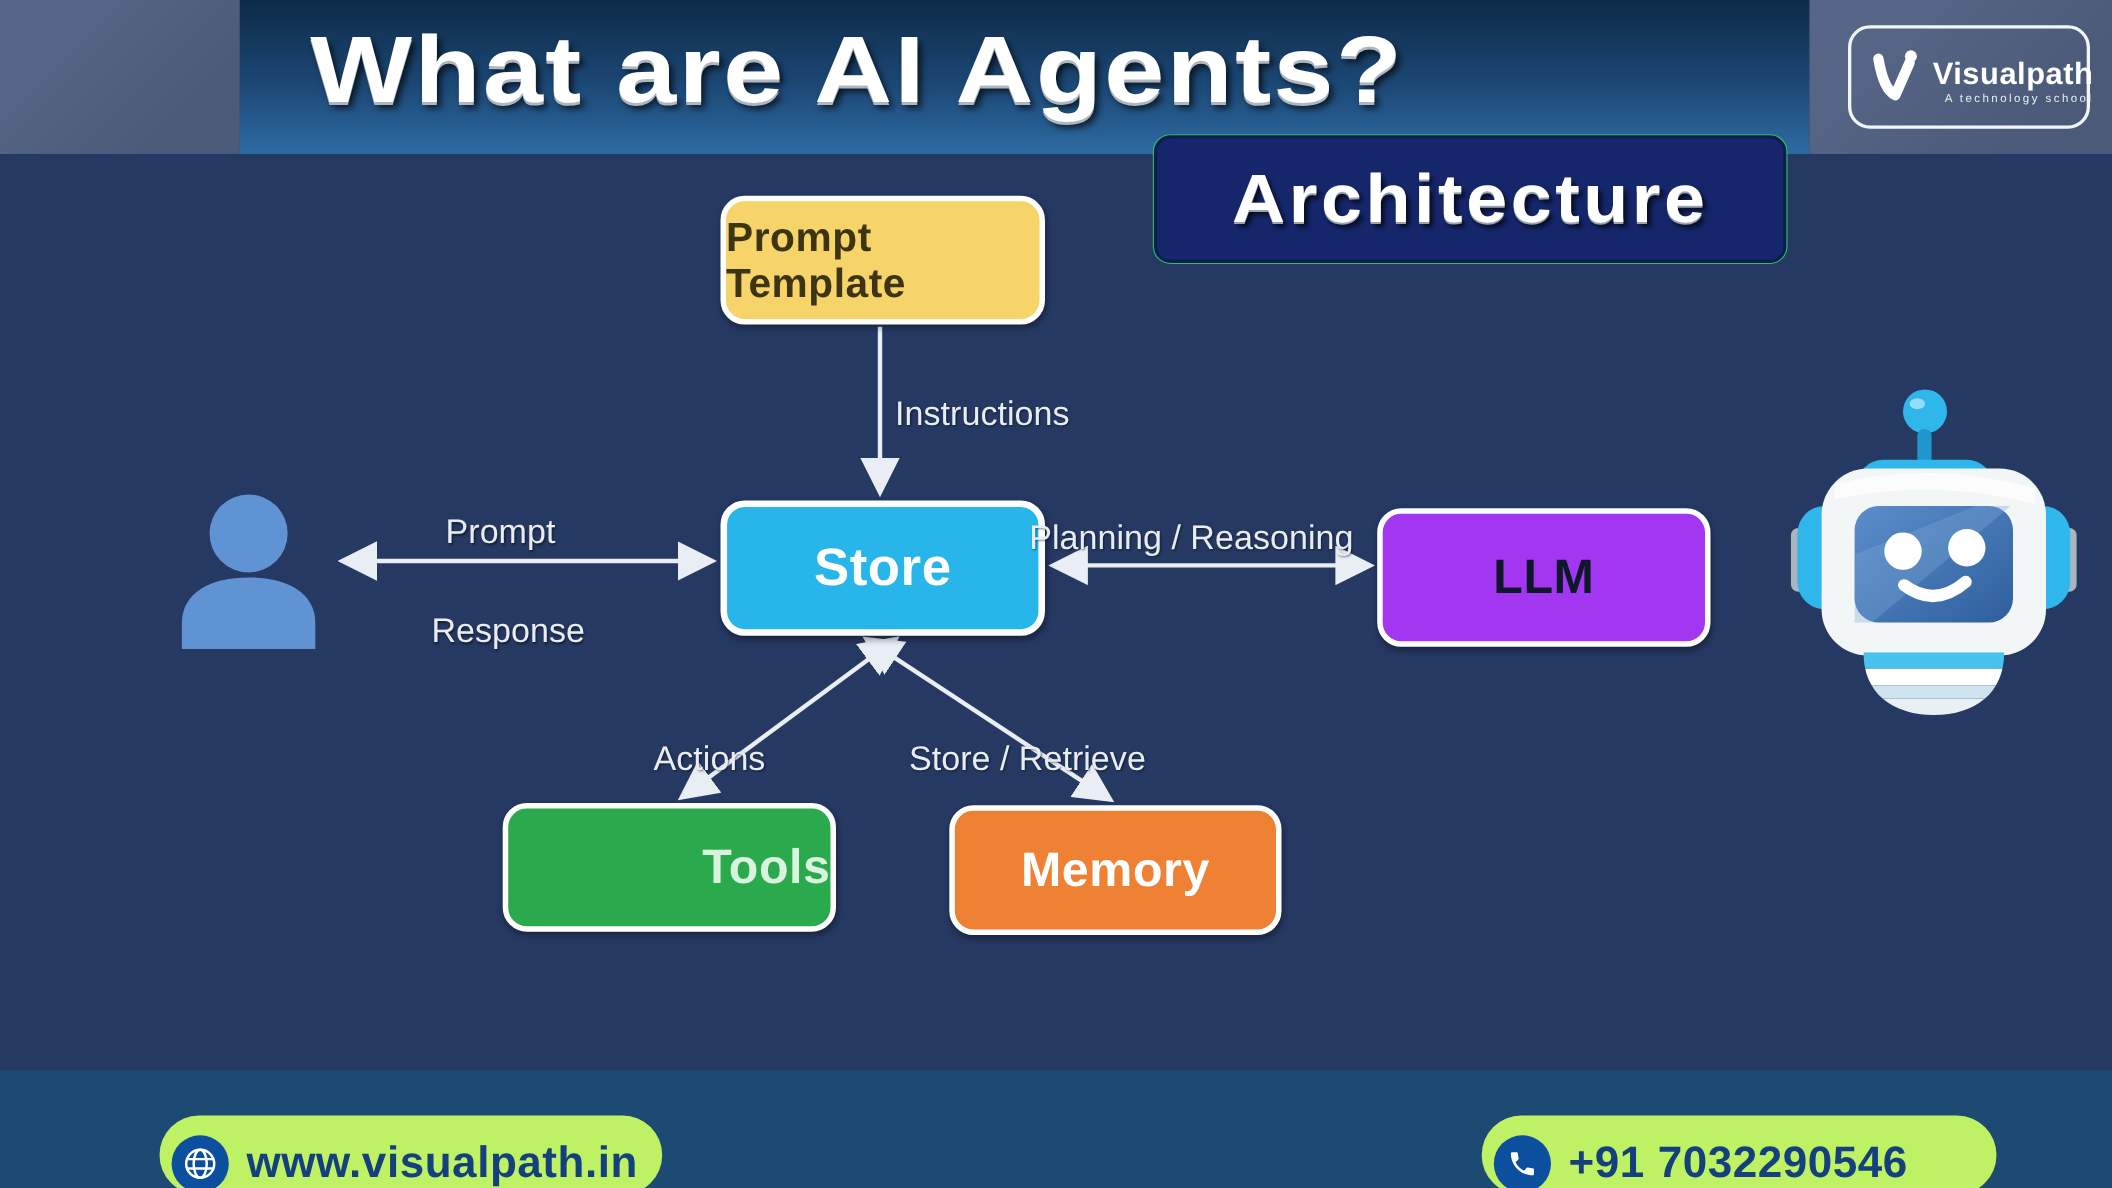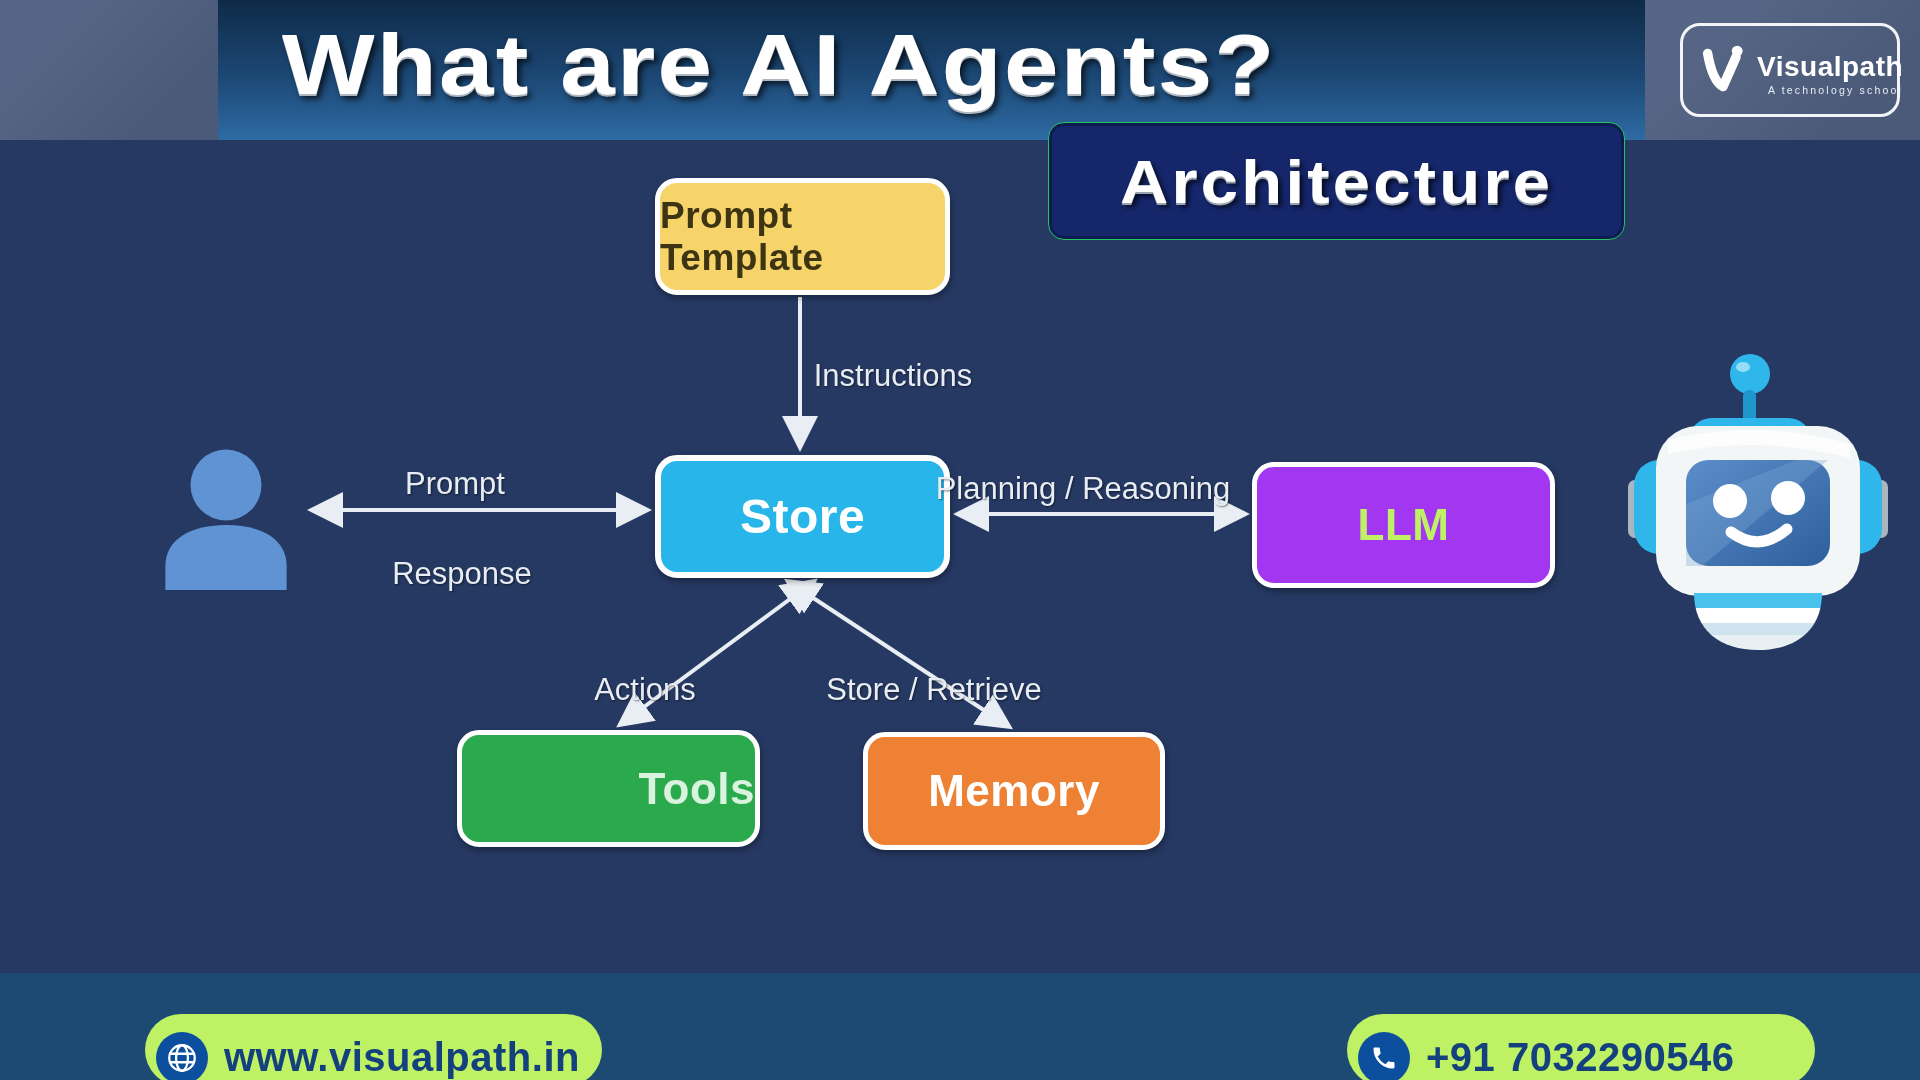--- a/index.html
+++ b/index.html
@@ -36,21 +36,21 @@
 
   
   .node { position:absolute; border-radius:22px; display:flex; align-items:center; justify-content:center;
           border:5px solid #ffffff; box-shadow:1px 3px 6px rgba(0,0,0,.35); }
   .node-label { font-weight:700; letter-spacing:.5px; }
   .node-prompt-template { left:655px; top:178px; width:295px; height:117px; background:#f6d469; }
   .node-prompt-template .node-label { font-size:37px; color:#3d3413; font-weight:700; }
   .node-agent { left:655px; top:455px; width:295px; height:123px; background:#28b5e9; border-width:6px; }
   .node-agent .node-label { font-size:48px; color:#ffffff; }
   .node-llm { left:1252px; top:462px; width:303px; height:126px; background:#a336f1; }
-  .node-llm .node-label { font-size:44px; color:#bef264; }
+  .node-llm .node-label { font-size:44px; color:#0f172a; }
   .node-tools { left:457px; top:730px; width:303px; height:117px; background:#2baa4d;justify-content:flex-end; }
   .node-tools .node-label { font-size:44px; color:#d9f3de; }
   .node-memory { left:863px; top:732px; width:302px; height:118px; background:#ee8133; }
   .node-memory .node-label { font-size:44px; color:#ffffff; }
 
   
   .edge-label { position:absolute; color:#e8edf3; font-size:31px; white-space:nowrap;
                 transform:translateX(-50%); text-shadow:1px 1px 2px rgba(0,0,0,.5); }
   .lbl-instructions { left:893px; top:358px; }
   .lbl-prompt   { left:455px; top:466px; }

